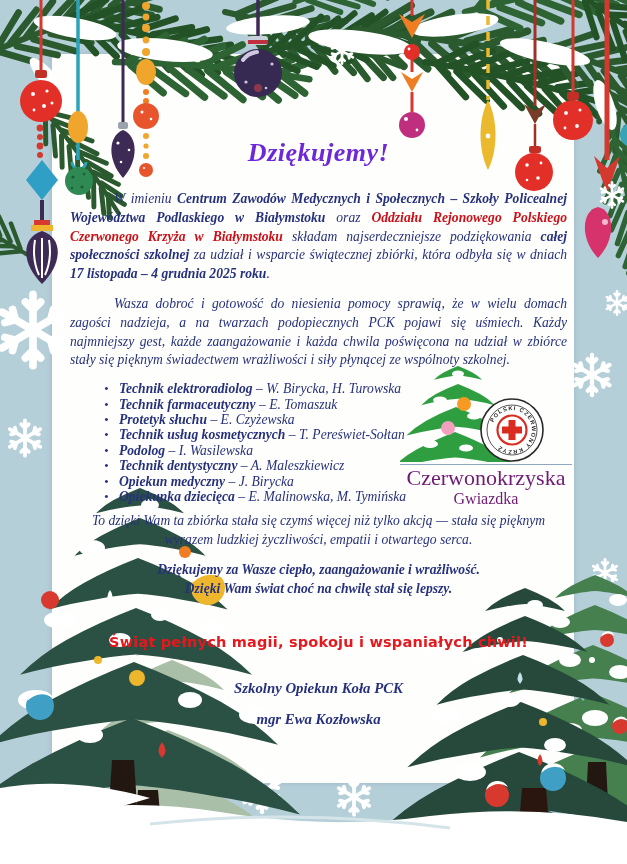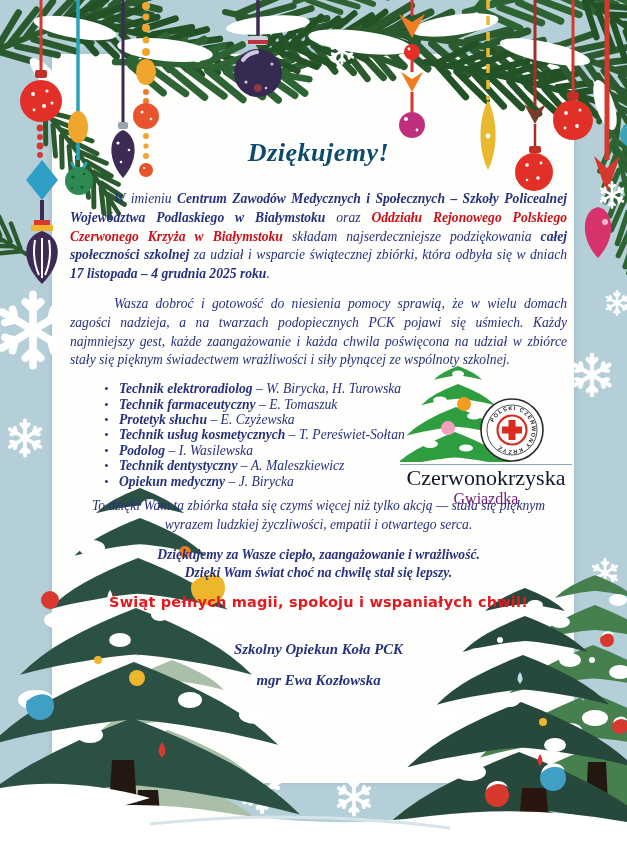--- a/index.html
+++ b/index.html
@@ -13,52 +13,52 @@
     background:#fefefc; box-shadow:0 0 6px rgba(90,120,140,.25);
     z-index:1;
   }
   .decor{position:absolute; left:0; top:0; width:627px; height:864px; z-index:2; pointer-events:none;}
   .content{
     position:absolute; left:70px; top:138px; width:497px; z-index:3;
     color:#26317d; font-style:italic; font-size:13.6px; line-height:18.8px;
   }
   .content h1{
     margin:0 0 22px; text-align:center; font-size:26px; line-height:30px;
-    font-weight:bold; font-style:italic; color:#0c4a6e; letter-spacing:.5px;
+    font-weight:bold; font-style:italic; color:#6d28d9; letter-spacing:.5px;
   }
   .content p{margin:0 0 11px;}
   .just{text-align:justify;}
   .indent{text-indent:44px;}
   b{font-weight:bold;}
   .red{color:#cc1018;}
   .narrow{width:345px; margin-bottom:6px !important;}
   ul.professions{list-style:none; margin:0 0 8px; padding:0 0 0 34px;}
   ul.professions li{
     position:relative; padding-left:15px; font-size:13.6px; line-height:15.4px;
   }
   ul.professions li::before{
     content:"\2022"; position:absolute; left:0; top:0; color:#26317d; font-size:13px;
   }
   .center{text-align:center;}
   .thanks{font-weight:bold; text-align:center; margin-bottom:0 !important;}
   .greeting{
     font-family:"DejaVu Sans", sans-serif; font-style:normal; font-weight:bold;
-    color:#e4191f; font-size:14.5px; text-align:center; margin:10px 0 0 !important;
+    color:#e4191f; font-size:14.5px; text-align:center; margin:34px 0 0 !important;
     letter-spacing:.2px;
   }
   .sig{font-weight:bold; font-size:14.8px; text-align:center; margin:0 !important;}
   .sig-role{margin-top:28px !important;}
   .sig-name{margin-top:12px !important;}
   .logo{
     position:absolute; left:400px; top:358px; width:172px; z-index:3; text-align:center;
   }
   .logo-art{position:relative; width:172px; height:104px;}
   .logo-rule{border-top:1px solid #8fa8c2; margin:2px 0 1px;}
   .logo-line1{
-    font-family:"Liberation Serif", serif; color:#0f172a; font-size:22px;
+    font-family:"Liberation Serif", serif; color:#701a75; font-size:22px;
     line-height:24px; font-weight:normal;
   }
   .logo-line2{
     font-family:"Liberation Serif", serif; color:#701a75; font-size:16px; line-height:18px;
   }
 </style>
 </head>
 <body>
 
 <div class="canvas">
@@ -416,20 +416,21 @@
     <li><span></span><b>Protetyk słuchu</b><span> – E. Czyżewska</span></li>
 
     <li><span></span><b>Technik usług kosmetycznych</b><span> – T. Pereświet-Sołtan</span></li>
 
     <li><span></span><b>Podolog</b><span> – I. Wasilewska</span></li>
 
     <li><span></span><b>Technik dentystyczny</b><span> – A. Maleszkiewicz</span></li>
 
     <li><span></span><b>Opiekun medyczny</b><span> – J. Birycka</span></li>
 
+    <li><span></span><b>Opiekunka dziecięca</b><span> – E. Malinowska, M. Tymińska</span></li>
 
   </ul>
 
     <p class="center">To dzięki Wam ta zbiórka stała się czymś więcej niż tylko akcją — stała się pięknym wyrazem ludzkiej życzliwości, empatii i otwartego serca.</p>
 
     <p class="thanks"><span>Dziękujemy za Wasze ciepło, zaangażowanie i wrażliwość.</span><br><span>Dzięki Wam świat choć na chwilę stał się lepszy.</span></p>
 
     <p class="greeting">Świąt pełnych magii, spokoju i wspaniałych chwil!</p>
 
     <p class="sig sig-role">Szkolny Opiekun Koła PCK</p>

